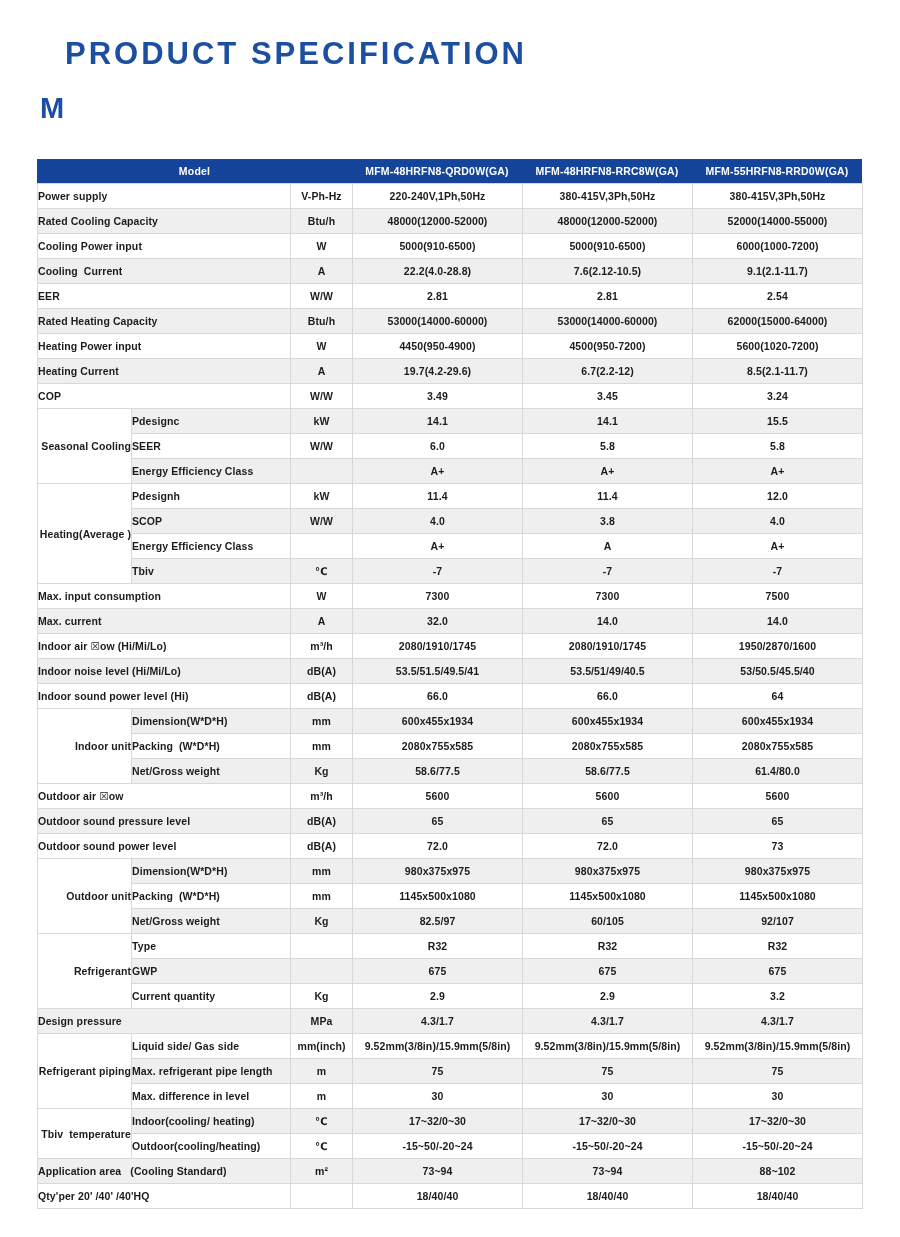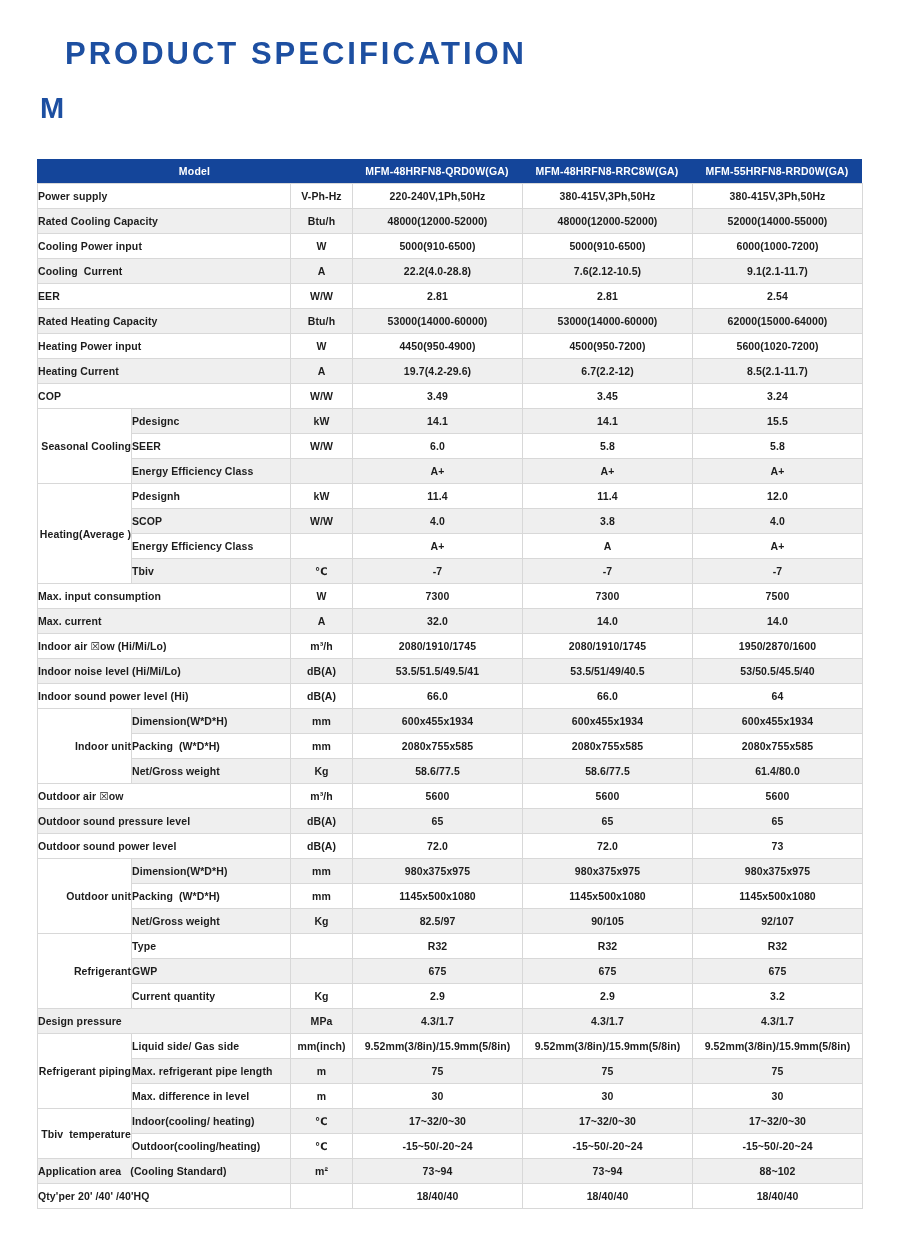--- a/index.html
+++ b/index.html
@@ -280,21 +280,21 @@
           <td class="lbl">Packing  (W*D*H)</td>
           <td class="unit">mm</td>
           <td class="val">1145x500x1080</td>
           <td class="val">1145x500x1080</td>
           <td class="val">1145x500x1080</td>
         </tr>
         <tr class="shade">
           <td class="lbl">Net/Gross weight</td>
           <td class="unit">Kg</td>
           <td class="val">82.5/97</td>
-          <td class="val">90/105</td>
+          <td class="val">60/105</td>
           <td class="val">92/107</td>
         </tr>
         <tr>
           <td class="group" rowspan="3">Refrigerant</td>
           <td class="lbl">Type</td>
           <td class="unit"></td>
           <td class="val">R32</td>
           <td class="val">R32</td>
           <td class="val">R32</td>
         </tr>

